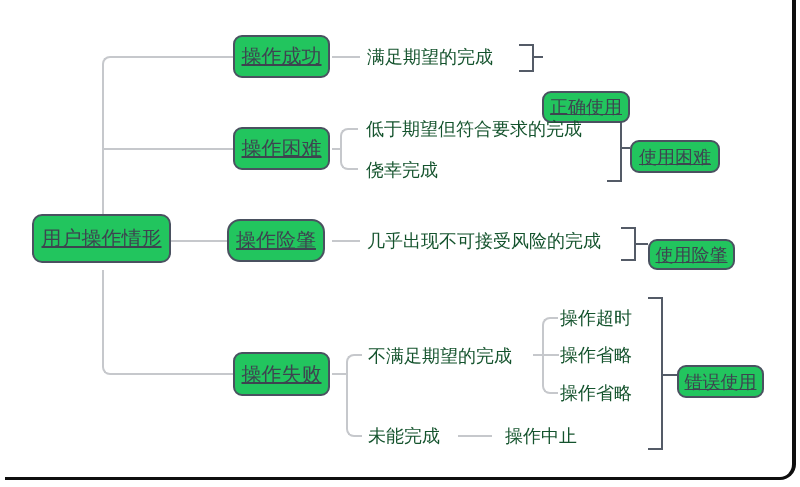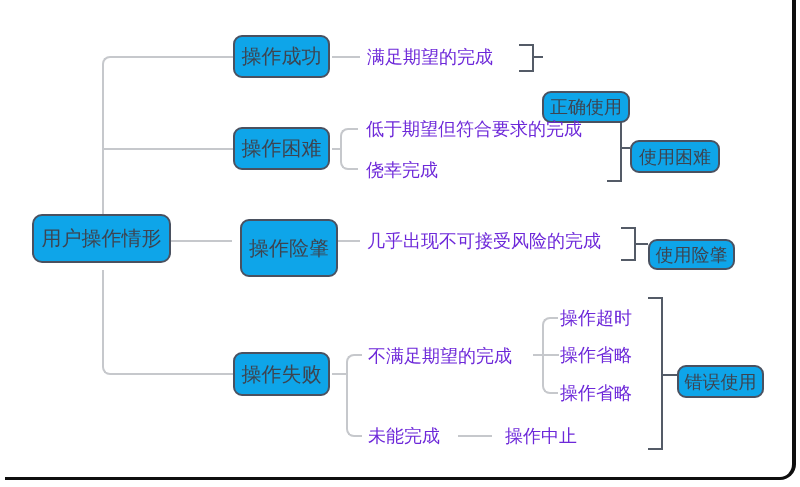--- a/index.html
+++ b/index.html
@@ -10,34 +10,35 @@
     overflow: hidden;
     background: #ffffff;
     font-family: "Liberation Sans", "DejaVu Sans", sans-serif;
   }
   
   .node {
     position: absolute;
     box-sizing: border-box;
     border: 2px solid #4a5160;
     border-radius: 9px;
-    background: #0ea5e9;
+    background: #22c55e;
     color: #3d4450;
     display: flex;
     align-items: center;
     justify-content: center;
     white-space: nowrap;
     font-size: 20px;
+    text-decoration: underline;
   }
   .node.root { border-radius: 10px; border-width: 2.5px; }
   .node.summary { font-size: 18px; }
   
   .leaf {
     position: absolute;
-    color: #6d28d9;
+    color: #14532d;
     font-size: 18px;
     line-height: 22px;
     height: 22px;
     white-space: nowrap;
   }
   
   .ln { position: absolute; background: #c6c8cc; }
   .elb { position: absolute; box-sizing: border-box; }
   .elb.tl {
     border-top: 2px solid #c6c8cc;
@@ -116,21 +117,21 @@
 
   <div class="bk" style="left:648px; top:297px; width:15px; height:2px;"></div>
   <div class="bk" style="left:661px; top:297px; width:2px; height:153px;"></div>
   <div class="bk" style="left:648px; top:448px; width:15px; height:2px;"></div>
   <div class="bk" style="left:663px; top:374px; width:14px; height:2px;"></div>
 
   <div class="node root" style="left:32px; top:214px; width:139px; height:49px;">用户操作情形</div>
 
   <div class="node" style="left:233px; top:35px; width:97px; height:43px;">操作成功</div>
   <div class="node" style="left:233px; top:127px; width:97px; height:43px;">操作困难</div>
-  <div class="node" style="left:240px; top:219px; width:98px; height:58px;">操作险肇</div>
+  <div class="node" style="left:227px; top:219px; width:98px; height:43px;border-radius:13px;">操作险肇</div>
   <div class="node" style="left:233px; top:352px; width:97px; height:44px;">操作失败</div>
 
   <div class="node summary" style="left:542px; top:51px; width:88px; height:32px;margin-top:40px;">正确使用</div>
   <div class="node summary" style="left:630px; top:140px; width:90px; height:33px;">使用困难</div>
   <div class="node summary" style="left:648px; top:239px; width:87px; height:31px;">使用险肇</div>
   <div class="node summary" style="left:677px; top:365px; width:87px; height:33px;">错误使用</div>
 
   <div class="leaf" style="left:367px; top:46px;">满足期望的完成</div>
   <div class="leaf" style="left:366px; top:159px;">侥幸完成</div>
   <div class="leaf" style="left:366px; top:118px;">低于期望但符合要求的完成</div>

